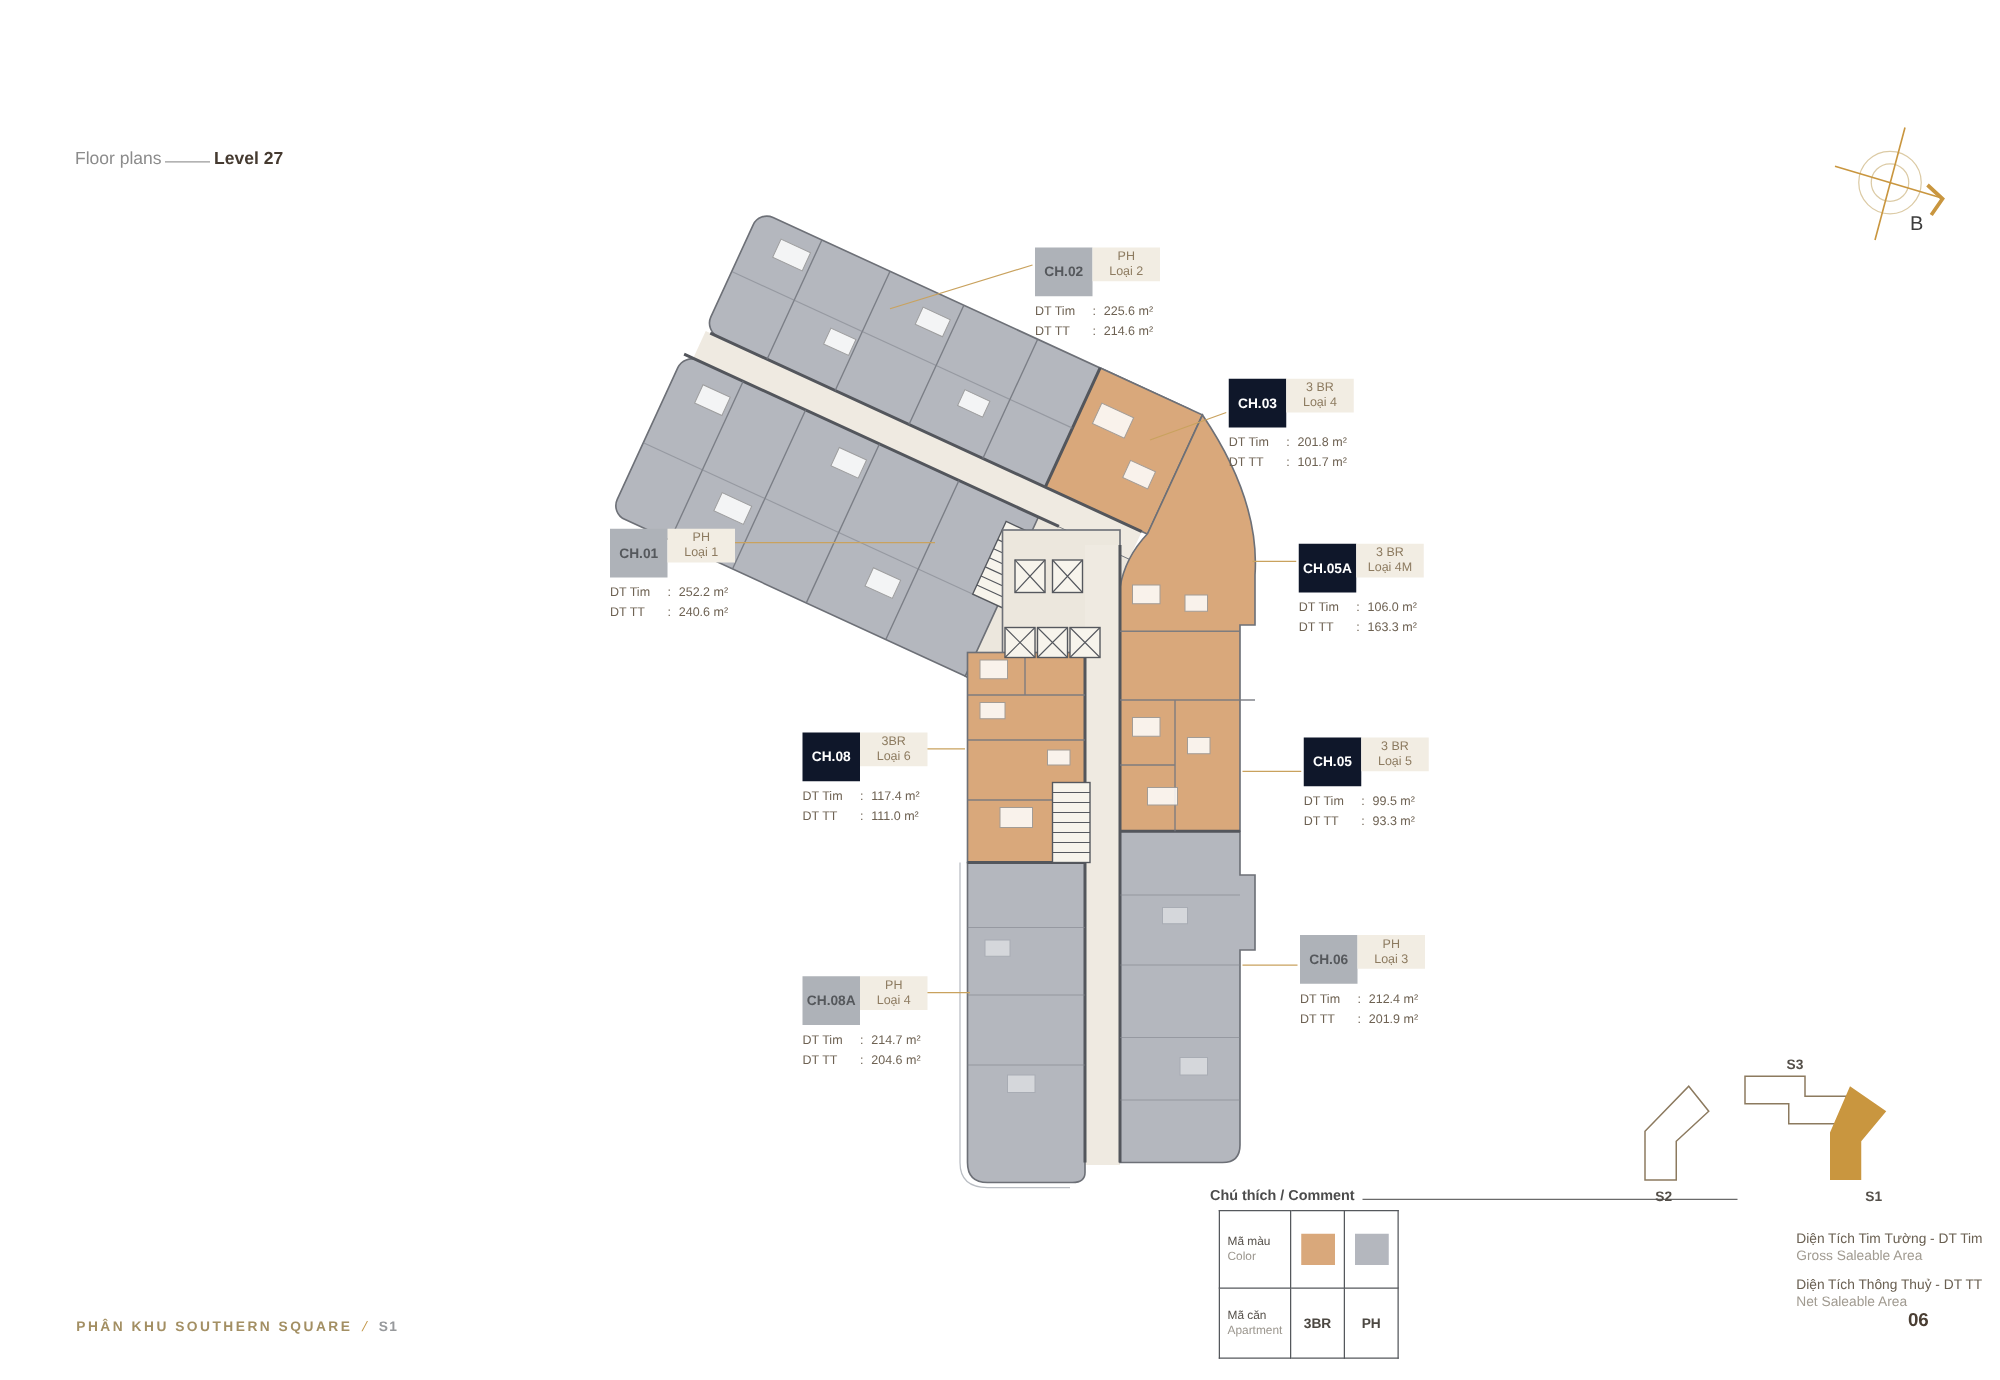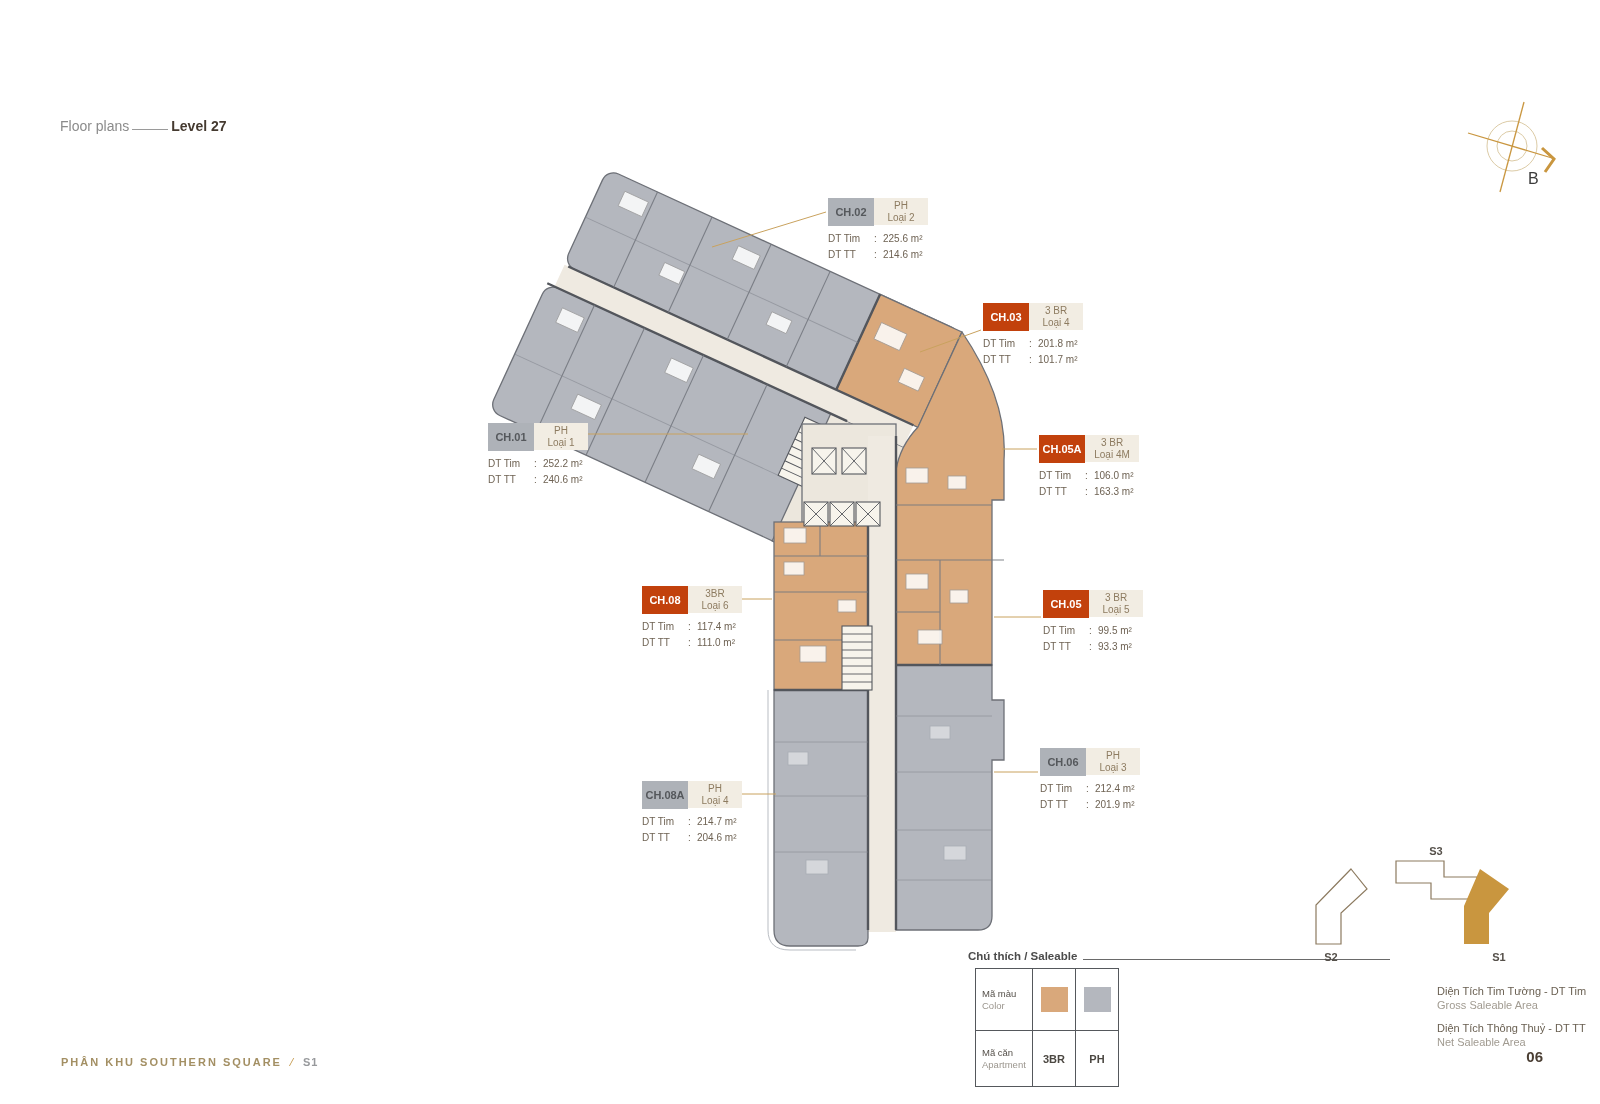--- a/index.html
+++ b/index.html
@@ -11,24 +11,24 @@
          color:#C6953F;letter-spacing:1px;}
   .subtitle{position:absolute;left:60px;top:118px;font-size:14px;color:#8b8b8b;
             display:flex;align-items:baseline;}
   .subtitle .rule{display:inline-block;width:36px;border-bottom:1.6px solid #9a9a9a;
                   align-self:flex-end;margin:0 3px 4px 3px;}
   .subtitle .level{color:#453a30;font-weight:bold;}
 
   
   .unit-label{position:absolute;z-index:3;}
   .boxes{display:flex;}
-  .code-box{min-width:46px;height:28px;display:flex;align-items:center;justify-content:center;
+  .code-box{min-width:46px;height:39px;display:flex;align-items:center;justify-content:center;
             font-size:11px;font-weight:bold;padding:0 3px;box-sizing:border-box;}
   .code-box.gray{background:#aeb2b8;color:#55585c;}
-  .code-box.tan{background:#c2410c;color:#ffffff;text-align:right;}
+  .code-box.tan{background:#0f172a;color:#ffffff;text-align:right;}
   .type-box{min-width:54px;height:27px;background:#f2ede3;color:#8d7b60;font-size:10px;
             line-height:12px;display:flex;flex-direction:column;align-items:center;
             justify-content:center;padding:0 4px;box-sizing:border-box;}
   .areas{margin-top:5px;font-size:10px;color:#6e6253;}
   .arow{display:grid;grid-template-columns:46px 9px auto;line-height:16px;}
   .arow .v{white-space:nowrap;}
 
   
   .plan-svg{position:absolute;left:0;top:0;z-index:1;}
   .f-gray{fill:#b4b7be;}
@@ -360,21 +360,21 @@
         </div>
       <div class="arow">
           <span class="k">DT TT</span>
           <span class="c">:</span>
           <span class="v">204.6 m²</span>
         </div>
     </div>
   </div>
 
   <div class="legend-title">
-    <span>Chú thích / Saleable</span>
+    <span>Chú thích / Comment</span>
     <span class="lt-rule"></span>
   </div>
 
   <table class="legend-table">
     <tbody>
         <tr>
       <td class="lab">
         <span>Mã màu</span>
         <span class="sub">Color</span>
       </td>

